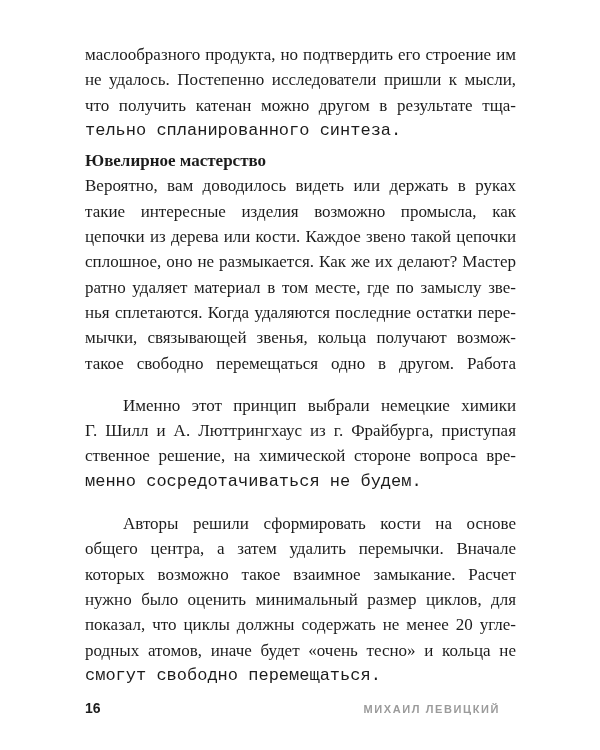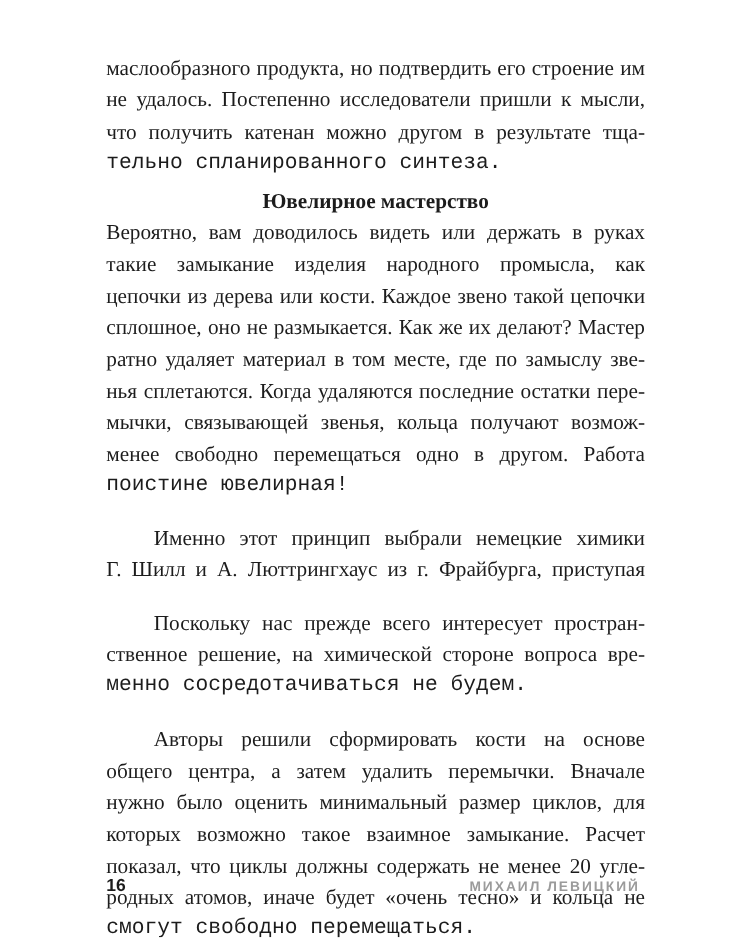--- a/index.html
+++ b/index.html
@@ -27,26 +27,26 @@
     white-space: normal;
   }
   .line.last { text-align-last: left; font-family: Liberation Mono, monospace; }
   .line.first-indent { text-indent: 38px; margin-top: 17px; }
   .heading {
     font-size: 17px;
     line-height: 25.3px;
     font-weight: bold;
     margin: 5px 0 0 0;
     padding: 0;
-    text-align: center;
+    text-align: left;
   }
   .footer {
     position: absolute;
     left: 85px;
-    right: 88px;
+    right: 100px;
     bottom: 34px;
     display: flex;
     justify-content: space-between;
     align-items: baseline;
     font-family: "Liberation Sans", sans-serif;
   }
   .pagenum {
     font-size: 14px;
     font-weight: bold;
     color: #1c1c1c;
@@ -67,43 +67,41 @@
   <main class="text-block" id="text-block">
       <div class="para">
         <div class="line">маслообразного продукта, но подтвердить его строение им</div>
         <div class="line">не удалось. Постепенно исследователи пришли к мысли,</div>
         <div class="line">что получить катенан можно другом в результате тща-</div>
         <div class="line last">тельно спланированного синтеза.</div>
       </div>
       <h2 class="heading">Ювелирное мастерство</h2>
       <div class="para">
         <div class="line">Вероятно, вам доводилось видеть или держать в руках</div>
-        <div class="line">такие замыкание изделия народного промысла, как</div>
+        <div class="line">такие интересные изделия возможно промысла, как</div>
         <div class="line">цепочки из дерева или кости. Каждое звено такой цепочки</div>
         <div class="line">сплошное, оно не размыкается. Как же их делают? Мастер</div>
         <div class="line">ратно удаляет материал в том месте, где по замыслу зве-</div>
         <div class="line">нья сплетаются. Когда удаляются последние остатки пере-</div>
         <div class="line">мычки, связывающей звенья, кольца получают возмож-</div>
-        <div class="line">менее свободно перемещаться одно в другом. Работа</div>
-        <div class="line last">поистине ювелирная!</div>
+        <div class="line">такое свободно перемещаться одно в другом. Работа</div>
       </div>
       <div class="para">
         <div class="line first-indent">Именно этот принцип выбрали немецкие химики</div>
         <div class="line">Г. Шилл и А. Люттрингхаус из г. Фрайбурга, приступая</div>
       </div>
       <div class="para">
-        <div class="line first-indent">Поскольку нас прежде всего интересует простран-</div>
         <div class="line">ственное решение, на химической стороне вопроса вре-</div>
         <div class="line last">менно сосредотачиваться не будем.</div>
       </div>
       <div class="para">
         <div class="line first-indent">Авторы решили сформировать кости на основе</div>
         <div class="line">общего центра, а затем удалить перемычки. Вначале</div>
+        <div class="line">которых возможно такое взаимное замыкание. Расчет</div>
         <div class="line">нужно было оценить минимальный размер циклов, для</div>
-        <div class="line">которых возможно такое взаимное замыкание. Расчет</div>
         <div class="line">показал, что циклы должны содержать не менее 20 угле-</div>
         <div class="line">родных атомов, иначе будет «очень тесно» и кольца не</div>
         <div class="line last">смогут свободно перемещаться.</div>
       </div>
     </main>
   <footer class="footer">
     <span class="pagenum">16</span>
     <span class="running">МИХАИЛ ЛЕВИЦКИЙ</span>
   </footer>
 </div>

